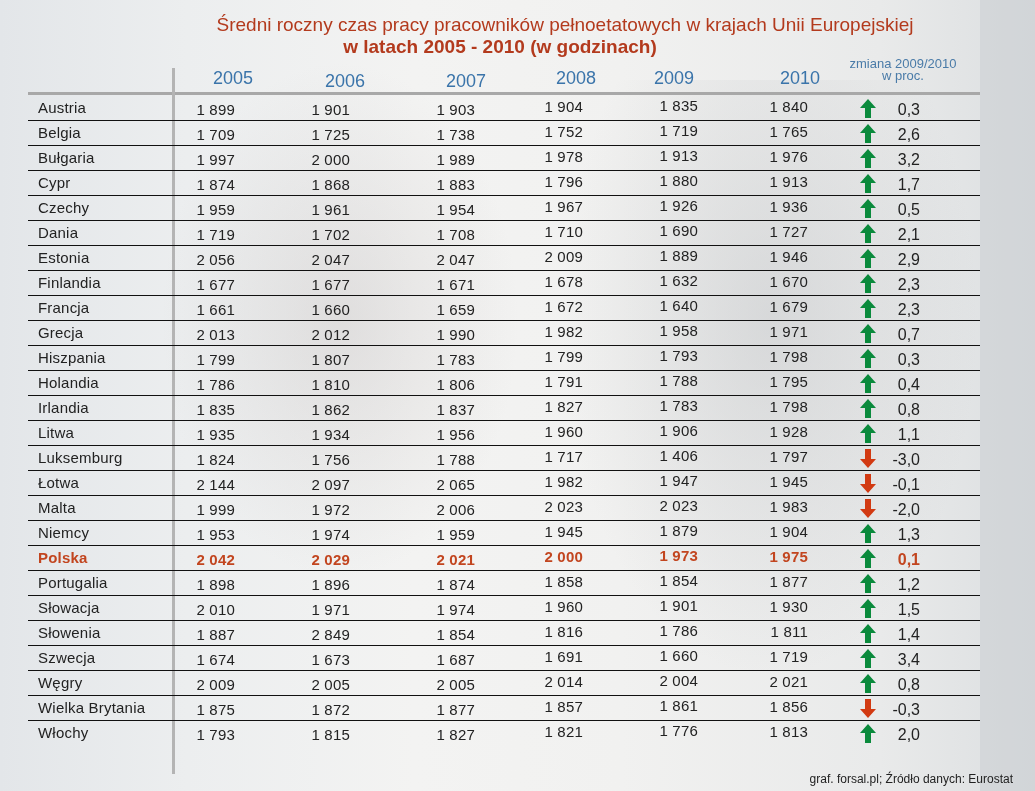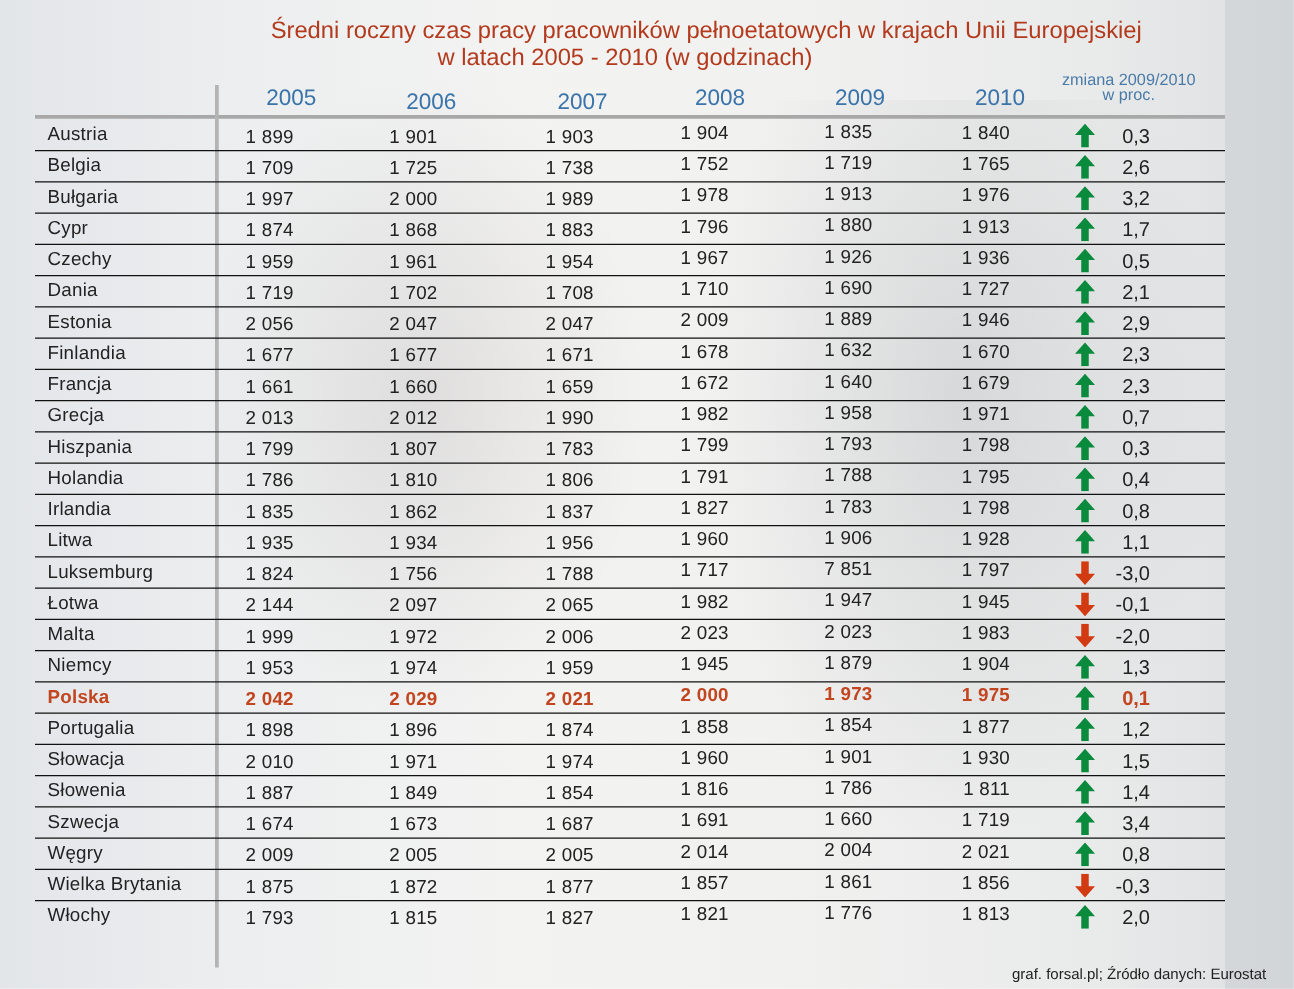--- a/index.html
+++ b/index.html
@@ -11,21 +11,21 @@
   .bg-shape { position:absolute; pointer-events:none; }
   .bg1 { left:160px; top:60px; width:360px; height:520px; background:radial-gradient(ellipse at 50% 50%, rgba(190,185,185,0.35), rgba(0,0,0,0) 70%); }
   .bg2 { left:560px; top:80px; width:420px; height:600px; background:radial-gradient(ellipse at 50% 40%, rgba(175,178,182,0.35), rgba(0,0,0,0) 70%); }
   .bg3 { left:980px; top:0; width:55px; height:791px; background:rgba(200,203,207,0.5); }
 
   .title {
     position:absolute; left:70px; top:14px; width:930px;
     color:#b33a1d; font-size:19px; line-height:22px; text-align:center;
   }
   .title .l1 { display:block; padding-left:60px; }
-  .title .l2 { display:block; margin-left:-70px; }
+  .title .l2 { display:block; margin-left:-70px;font-weight:bold; }
 
   .change-head {
     position:absolute; left:828px; top:58px; width:150px;
     color:#4a7ba8; font-size:13px; line-height:12px; text-align:center;
   }
 
   .years { position:absolute; top:68px; left:0; width:1035px; height:24px; }
   .years span { position:absolute; color:#3a74aa; font-size:18px; top:0;margin-left:18px; }
 
   .head-rule { position:absolute; left:28px; top:92px; width:952px; height:3px; background:#a8a8a8; }
@@ -66,21 +66,21 @@
 <div class="change-head">
   <div>zmiana 2009/2010</div>
   <div>w proc.</div>
 </div>
 
 <div class="years">
   <span style="left:195px">2005</span>
   <span style="left:307px;top:3px">2006</span>
   <span style="left:428px;top:3px">2007</span>
   <span style="left:538px">2008</span>
-  <span style="left:650px">2009</span>
+  <span style="left:636px">2009</span>
   <span style="left:762px">2010</span>
 </div>
 
 <div class="head-rule"></div>
 <div class="vrule"></div>
 
 <div class="table" id="tbl">
     <div class="row">
       <span class="cell country">Austria</span>
       <span class="cell v c0">1 899</span>
@@ -262,21 +262,21 @@
           <polygon points="8,0 16,9 11,9 11,19 5,19 5,9 0,9" fill="#0a8a3c"></polygon>
         </svg></span>
       <span class="pct">1,1</span>
     </div>
     <div class="row">
       <span class="cell country">Luksemburg</span>
       <span class="cell v c0">1 824</span>
       <span class="cell v c1">1 756</span>
       <span class="cell v c2">1 788</span>
       <span class="cell v c3">1 717</span>
-      <span class="cell v c4">7 851</span>
+      <span class="cell v c4">1 406</span>
       <span class="cell v c5">1 797</span>
       <span class="arrow"><svg viewBox="0 0 16 19" width="16" height="19">
           <polygon points="8,19 16,10 11,10 11,0 5,0 5,10 0,10" fill="#d23a12"></polygon>
         </svg></span>
       <span class="pct">-3,0</span>
     </div>
     <div class="row">
       <span class="cell country">Łotwa</span>
       <span class="cell v c0">2 144</span>
       <span class="cell v c1">2 097</span>
@@ -350,21 +350,21 @@
       <span class="cell v c4">1 901</span>
       <span class="cell v c5">1 930</span>
       <span class="arrow"><svg viewBox="0 0 16 19" width="16" height="19">
           <polygon points="8,0 16,9 11,9 11,19 5,19 5,9 0,9" fill="#0a8a3c"></polygon>
         </svg></span>
       <span class="pct">1,5</span>
     </div>
     <div class="row">
       <span class="cell country">Słowenia</span>
       <span class="cell v c0">1 887</span>
-      <span class="cell v c1">1 849</span>
+      <span class="cell v c1">2 849</span>
       <span class="cell v c2">1 854</span>
       <span class="cell v c3">1 816</span>
       <span class="cell v c4">1 786</span>
       <span class="cell v c5">1 811</span>
       <span class="arrow"><svg viewBox="0 0 16 19" width="16" height="19">
           <polygon points="8,0 16,9 11,9 11,19 5,19 5,9 0,9" fill="#0a8a3c"></polygon>
         </svg></span>
       <span class="pct">1,4</span>
     </div>
     <div class="row">

